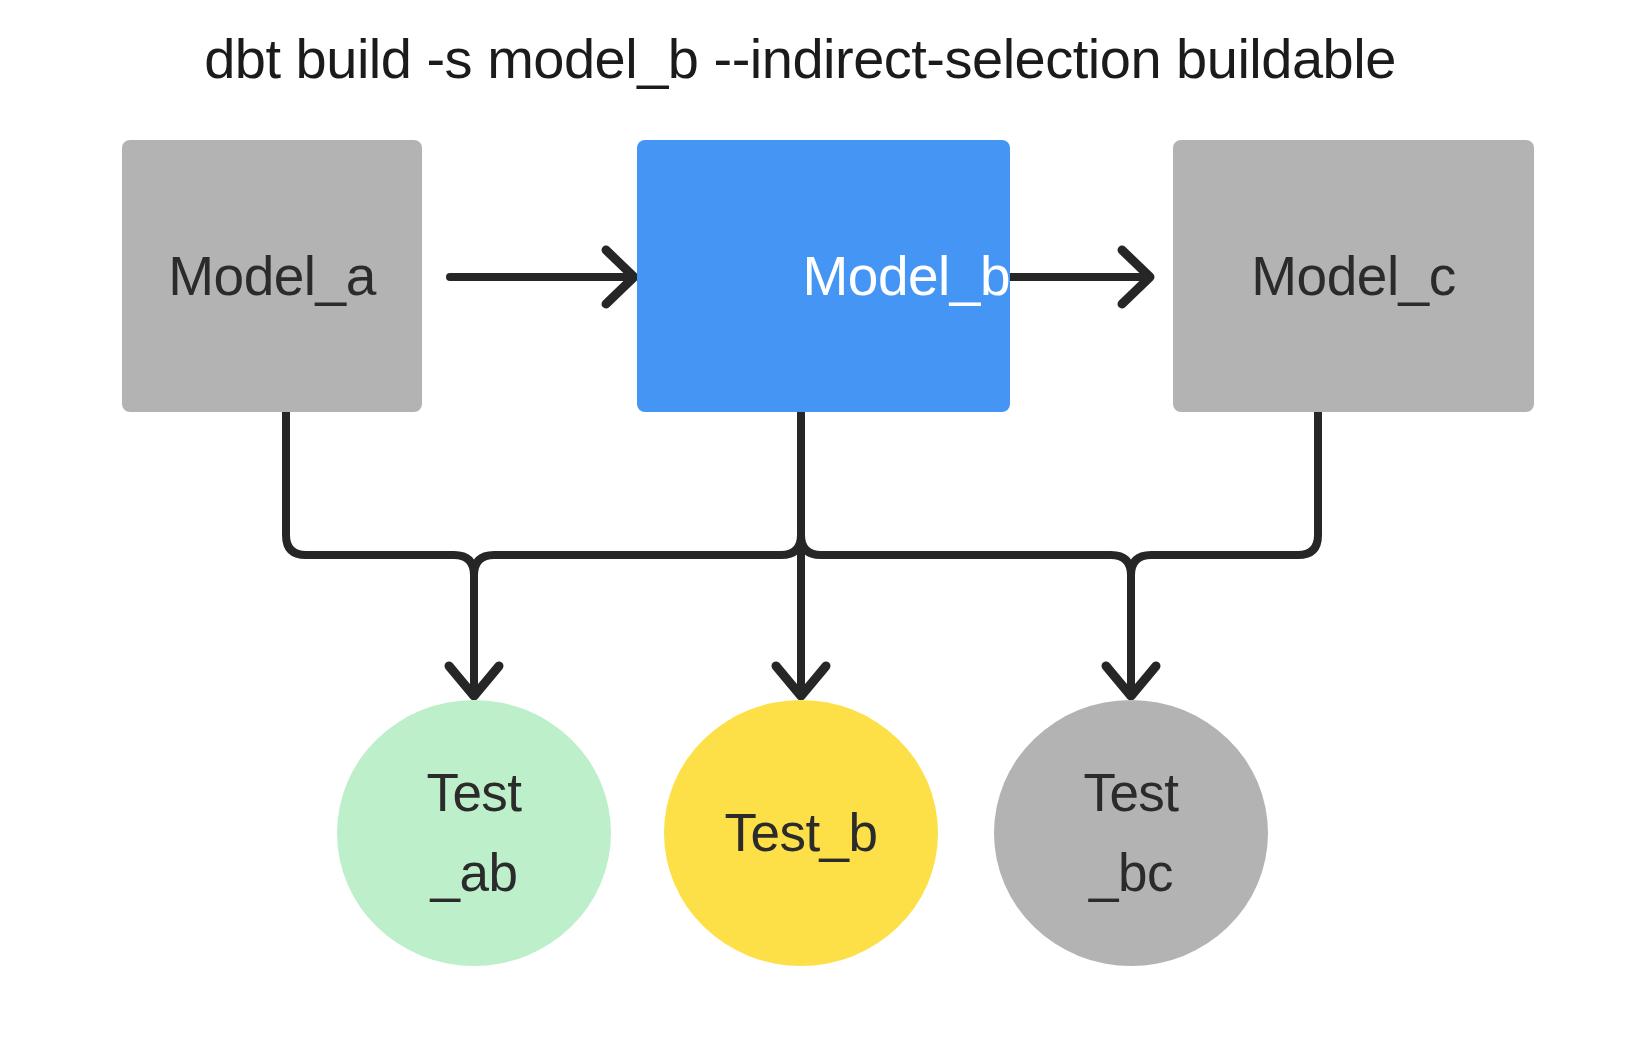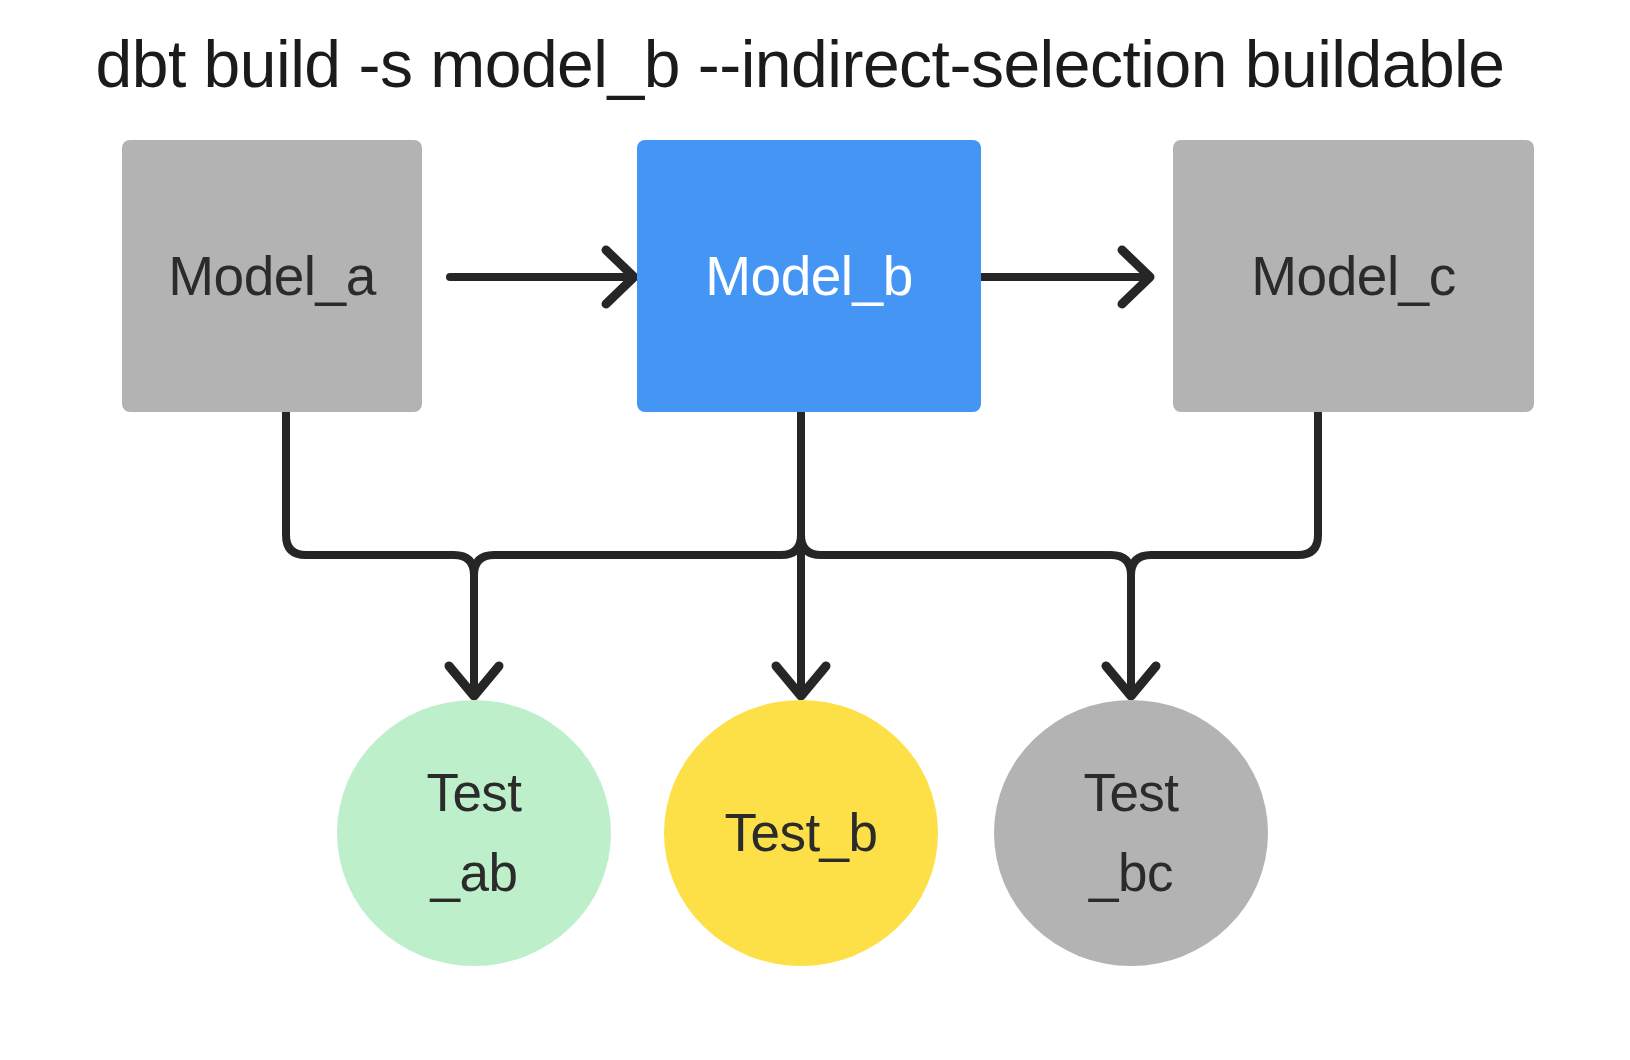--- a/index.html
+++ b/index.html
@@ -10,21 +10,21 @@
     background: #ffffff;
     font-family: "Liberation Sans", "DejaVu Sans", sans-serif;
     overflow: hidden;
   }
   .title {
     position: absolute;
     left: 0;
     top: 26px;
     width: 1600px;
     text-align: center;
-    font-size: 66px;
+    font-size: 56px;
     font-weight: 500;
     letter-spacing: -0.5px;
     color: #1b1b1b;
     white-space: nowrap;
   }
   svg.connectors {
     position: absolute;
     left: 0; top: 0;
     width: 1630px; height: 1060px;
   }
@@ -68,21 +68,21 @@
   }
   .circle .label {
     font-size: 53px;
     font-weight: 500;
     letter-spacing: -0.5px;
     line-height: 80px;
   }
   .dark  { color: #2b2b2b; }
   .light { color: #ffffff; }
   #node-model-a { left: 122px;  width: 300px; }
-  #node-model-b { left: 637px;  width: 344px; }
+  #node-model-b { left: 637px;  width: 373px; align-items: flex-end; }
   #node-model-c { left: 1153px; width: 361px; margin-left: 20px; }
   #node-test-ab { left: 337px; }
   #node-test-b  { left: 664px; }
   #node-test-bc { left: 994px; }
 </style>
 </head>
 <body>
 
 <div class="canvas">
 

